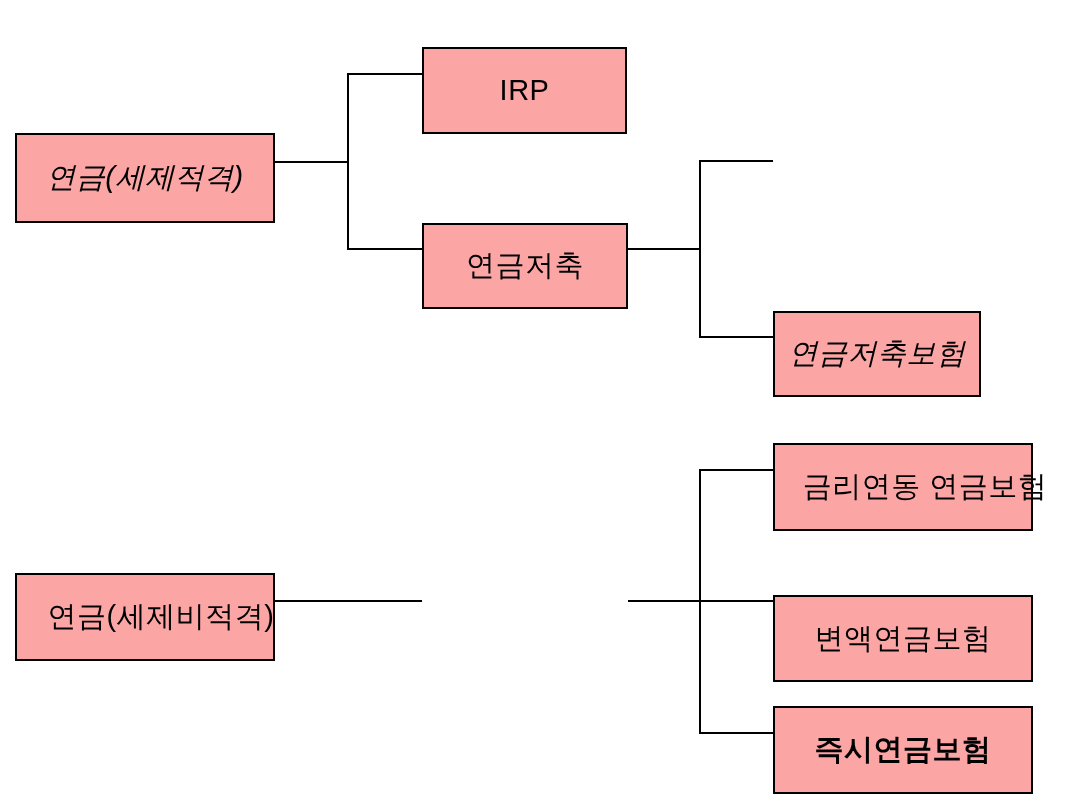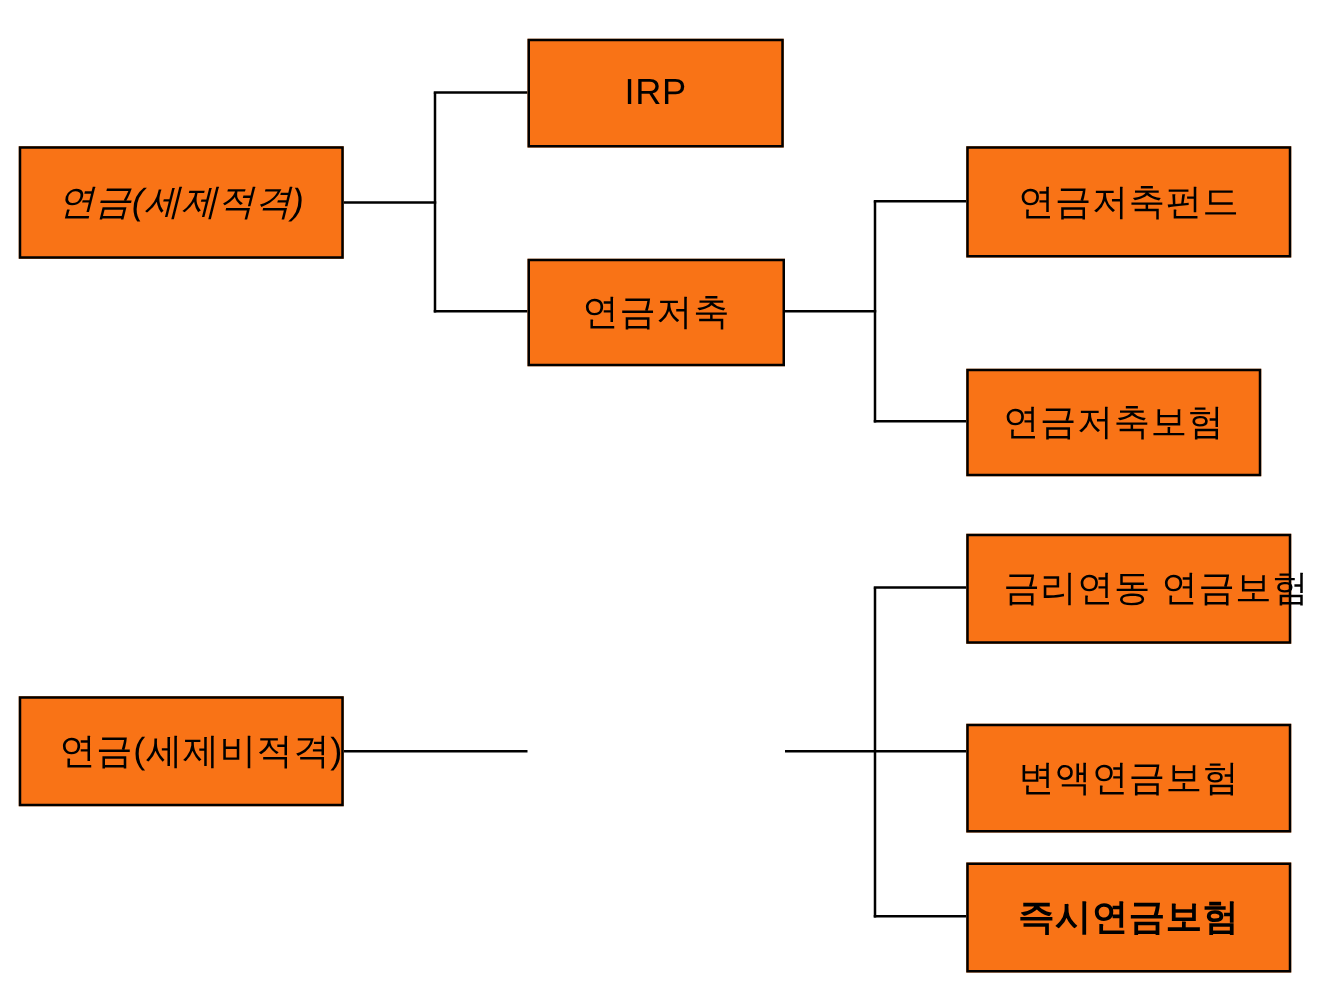--- a/index.html
+++ b/index.html
@@ -23,28 +23,29 @@
     height: 806px;
   }
   .connectors line {
     stroke: #000000;
     stroke-width: 2;
   }
   .node {
     position: absolute;
     box-sizing: border-box;
     border: 2px solid #000000;
-    background: #f97316;
+    background: #fca5a5;
     display: flex;
     align-items: center;
     justify-content: center;
     font-size: 29px;
     color: #000000;
     white-space: nowrap;
     letter-spacing: 0.5px;
+    margin-top: 16px;
   }
 </style>
 </head>
 <body>
 
 <div class="canvas">
 
   <svg class="connectors" viewBox="0 0 1073 806" xmlns="http://www.w3.org/2000/svg">
 
     <line x1="275" y1="162" x2="349" y2="162"></line>
@@ -62,23 +63,22 @@
     <line x1="699" y1="470" x2="773" y2="470"></line>
     <line x1="699" y1="733" x2="773" y2="733"></line>
   </svg>
 
   <div class="node" style="left:15px; top:117px; width:260px; height:90px;font-style:italic;">연금(세제적격)</div>
 
   <div class="node" style="left:422px; top:31px; width:205px; height:87px;">IRP</div>
 
   <div class="node" style="left:422px; top:207px; width:206px; height:86px;">연금저축</div>
 
-  <div class="node" style="left:773px; top:117px; width:260px; height:89px;">연금저축펀드</div>
 
-  <div class="node" style="left:773px; top:295px; width:236px; height:86px;">연금저축보험</div>
+  <div class="node" style="left:773px; top:295px; width:208px; height:86px;font-style:italic;">연금저축보험</div>
 
   <div class="node" style="left:15px; top:557px; width:260px; height:88px;padding-left:32px;">연금(세제비적격)</div>
 
 
   <div class="node" style="left:773px; top:427px; width:260px; height:88px;padding-left:44px;">금리연동 연금보험</div>
 
   <div class="node" style="left:773px; top:579px; width:260px; height:87px;">변액연금보험</div>
 
   <div class="node" style="left:773px; top:690px; width:260px; height:88px;font-weight:bold;">즉시연금보험</div>
 

